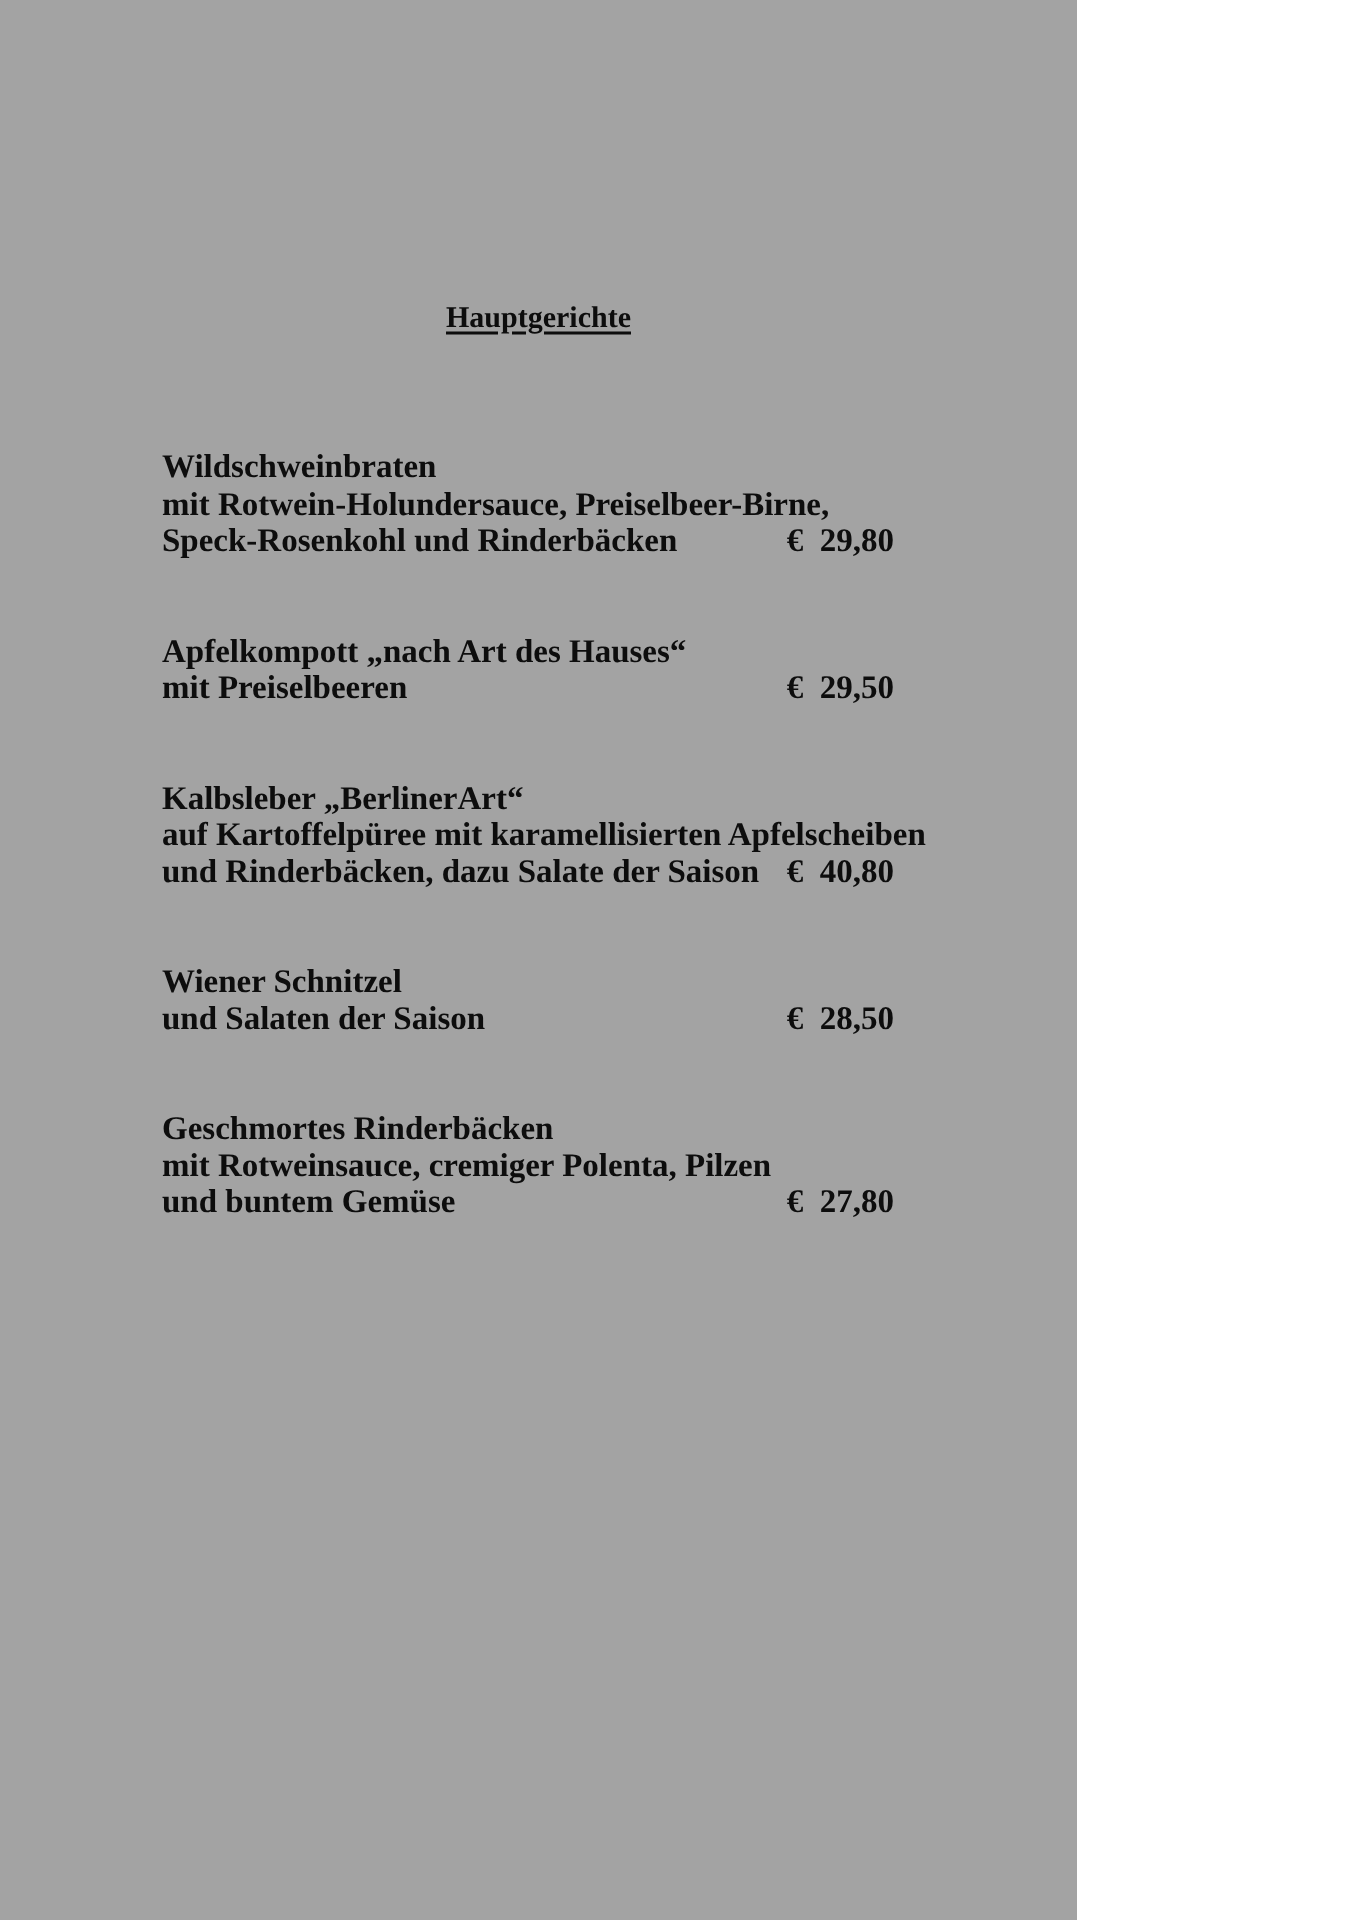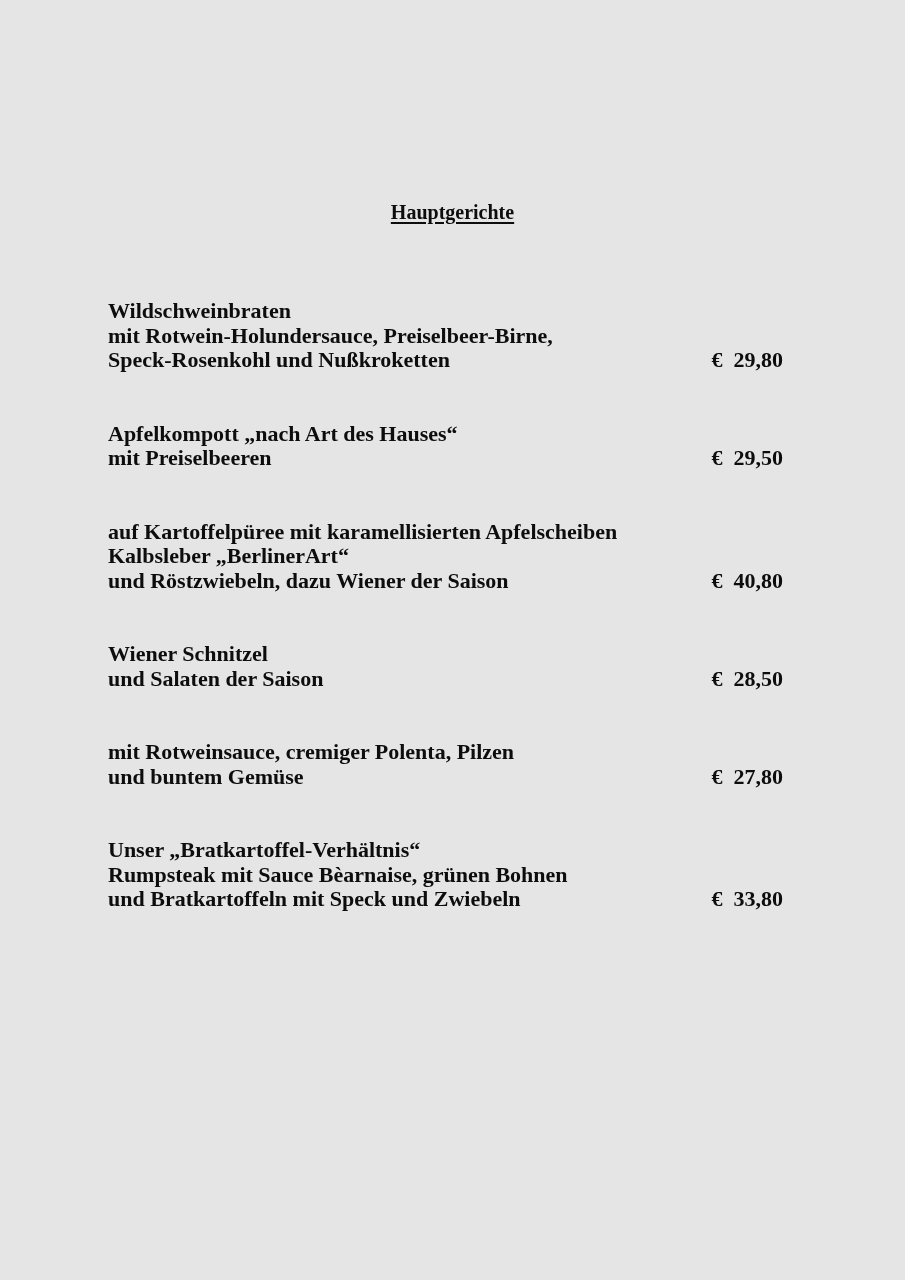--- a/index.html
+++ b/index.html
@@ -2,23 +2,23 @@
 <html><head>
 <meta charset="utf-8">
 <style>
   html, body {
     margin: 0;
     padding: 0;
     background: #ffffff;
   }
   .page {
     position: relative;
-    width: 905px;
+    width: 718px;
     height: 1280px;
-    background: #e5e5e5;
+    background: #a3a3a3;
     font-family: "Liberation Serif", "DejaVu Serif", serif;
     color: #0d0d0d;
     overflow: hidden;
   }
   .title {
     position: absolute;
     top: 201px;
     left: 0;
     right: 0;
     margin: 0;
@@ -58,61 +58,54 @@
 </style>
 </head>
 <body>
 
 <div class="page">
   <h1 class="title">Hauptgerichte</h1>
   <div class="items">
   <div class="item">
     <div class="line">Wildschweinbraten</div>
     <div class="line">mit Rotwein-Holundersauce, Preiselbeer-Birne,</div>
-    <div class="line">Speck-Rosenkohl und Nußkroketten</div>
+    <div class="line">Speck-Rosenkohl und Rinderbäcken</div>
     <div class="price">
       <span class="cur">€</span><span class="amt">29,80</span>
     </div>
   </div>
 
   <div class="item">
     <div class="line">Apfelkompott „nach Art des Hauses“</div>
     <div class="line">mit Preiselbeeren</div>
     <div class="price">
       <span class="cur">€</span><span class="amt">29,50</span>
     </div>
   </div>
 
   <div class="item">
+    <div class="line">Kalbsleber „BerlinerArt“</div>
     <div class="line">auf Kartoffelpüree mit karamellisierten Apfelscheiben</div>
-    <div class="line">Kalbsleber „BerlinerArt“</div>
-    <div class="line">und Röstzwiebeln, dazu Wiener der Saison</div>
+    <div class="line">und Rinderbäcken, dazu Salate der Saison</div>
     <div class="price">
       <span class="cur">€</span><span class="amt">40,80</span>
     </div>
   </div>
 
   <div class="item">
     <div class="line">Wiener Schnitzel</div>
     <div class="line">und Salaten der Saison</div>
     <div class="price">
       <span class="cur">€</span><span class="amt">28,50</span>
     </div>
   </div>
 
   <div class="item">
+    <div class="line">Geschmortes Rinderbäcken</div>
     <div class="line">mit Rotweinsauce, cremiger Polenta, Pilzen</div>
     <div class="line">und buntem Gemüse</div>
     <div class="price">
       <span class="cur">€</span><span class="amt">27,80</span>
     </div>
   </div>
 
-  <div class="item">
-    <div class="line">Unser „Bratkartoffel-Verhältnis“</div>
-    <div class="line">Rumpsteak mit Sauce Bèarnaise, grünen Bohnen</div>
-    <div class="line">und Bratkartoffeln mit Speck und Zwiebeln</div>
-    <div class="price">
-      <span class="cur">€</span><span class="amt">33,80</span>
-    </div>
-  </div>
 </div>
 </div>
 
 </body></html>

